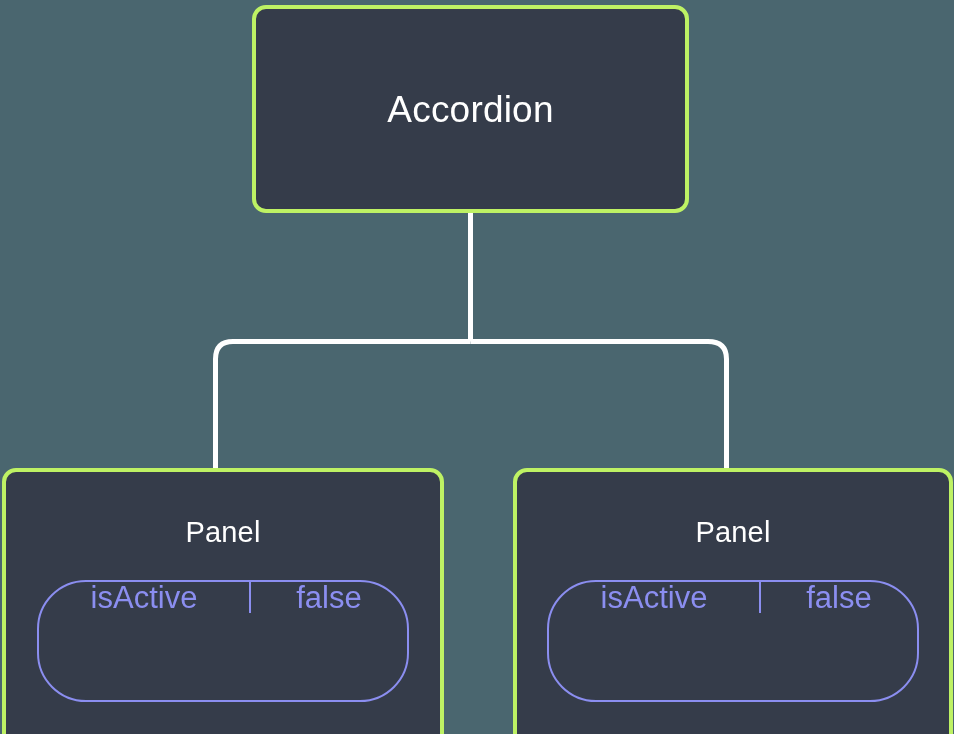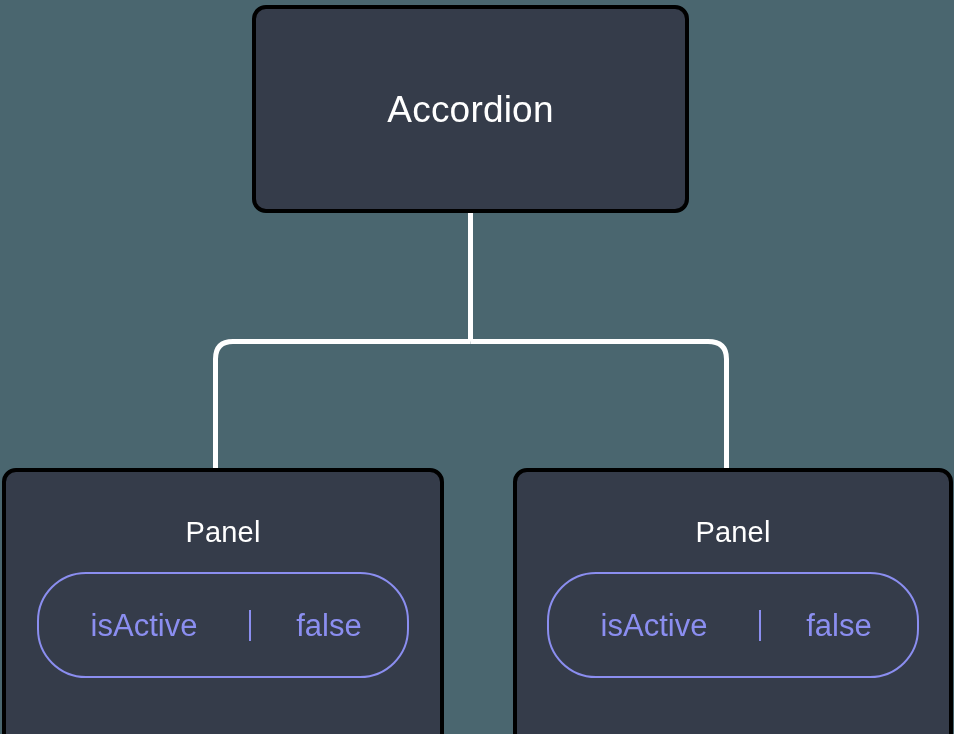--- a/index.html
+++ b/index.html
@@ -30,21 +30,21 @@
     width: 954px;
     height: 734px;
     pointer-events: none;
   }
 
   
   .node {
     position: absolute;
     box-sizing: border-box;
     background: #353c4a;
-    border: 4px solid #000000;
+    border: 4px solid #bef264;
     border-radius: 14px;
     display: flex;
     flex-direction: column;
     align-items: center;
   }
 
   .node-root {
     left: 252px;
     top: 5px;
     width: 437px;
@@ -68,23 +68,23 @@
     letter-spacing: 0.2px;
     line-height: 1;
     white-space: nowrap;
   }
   .node-root .node-title  { font-size: 37px; }
   .node-child .node-title { font-size: 29px; }
 
   
   .prop-pill {
     display: flex;
-    align-items: center;
-    margin-top: 25px;
-    height: 106px;
+    align-items: flex-start;
+    margin-top: 33px;
+    height: 122px;
     border: 2px solid #8b8ef0;
     border-radius: 49px;
     box-sizing: border-box;
     overflow: hidden;
   }
   .prop-key,
   .prop-val {
     display: flex;
     align-items: center;
     justify-content: center;

